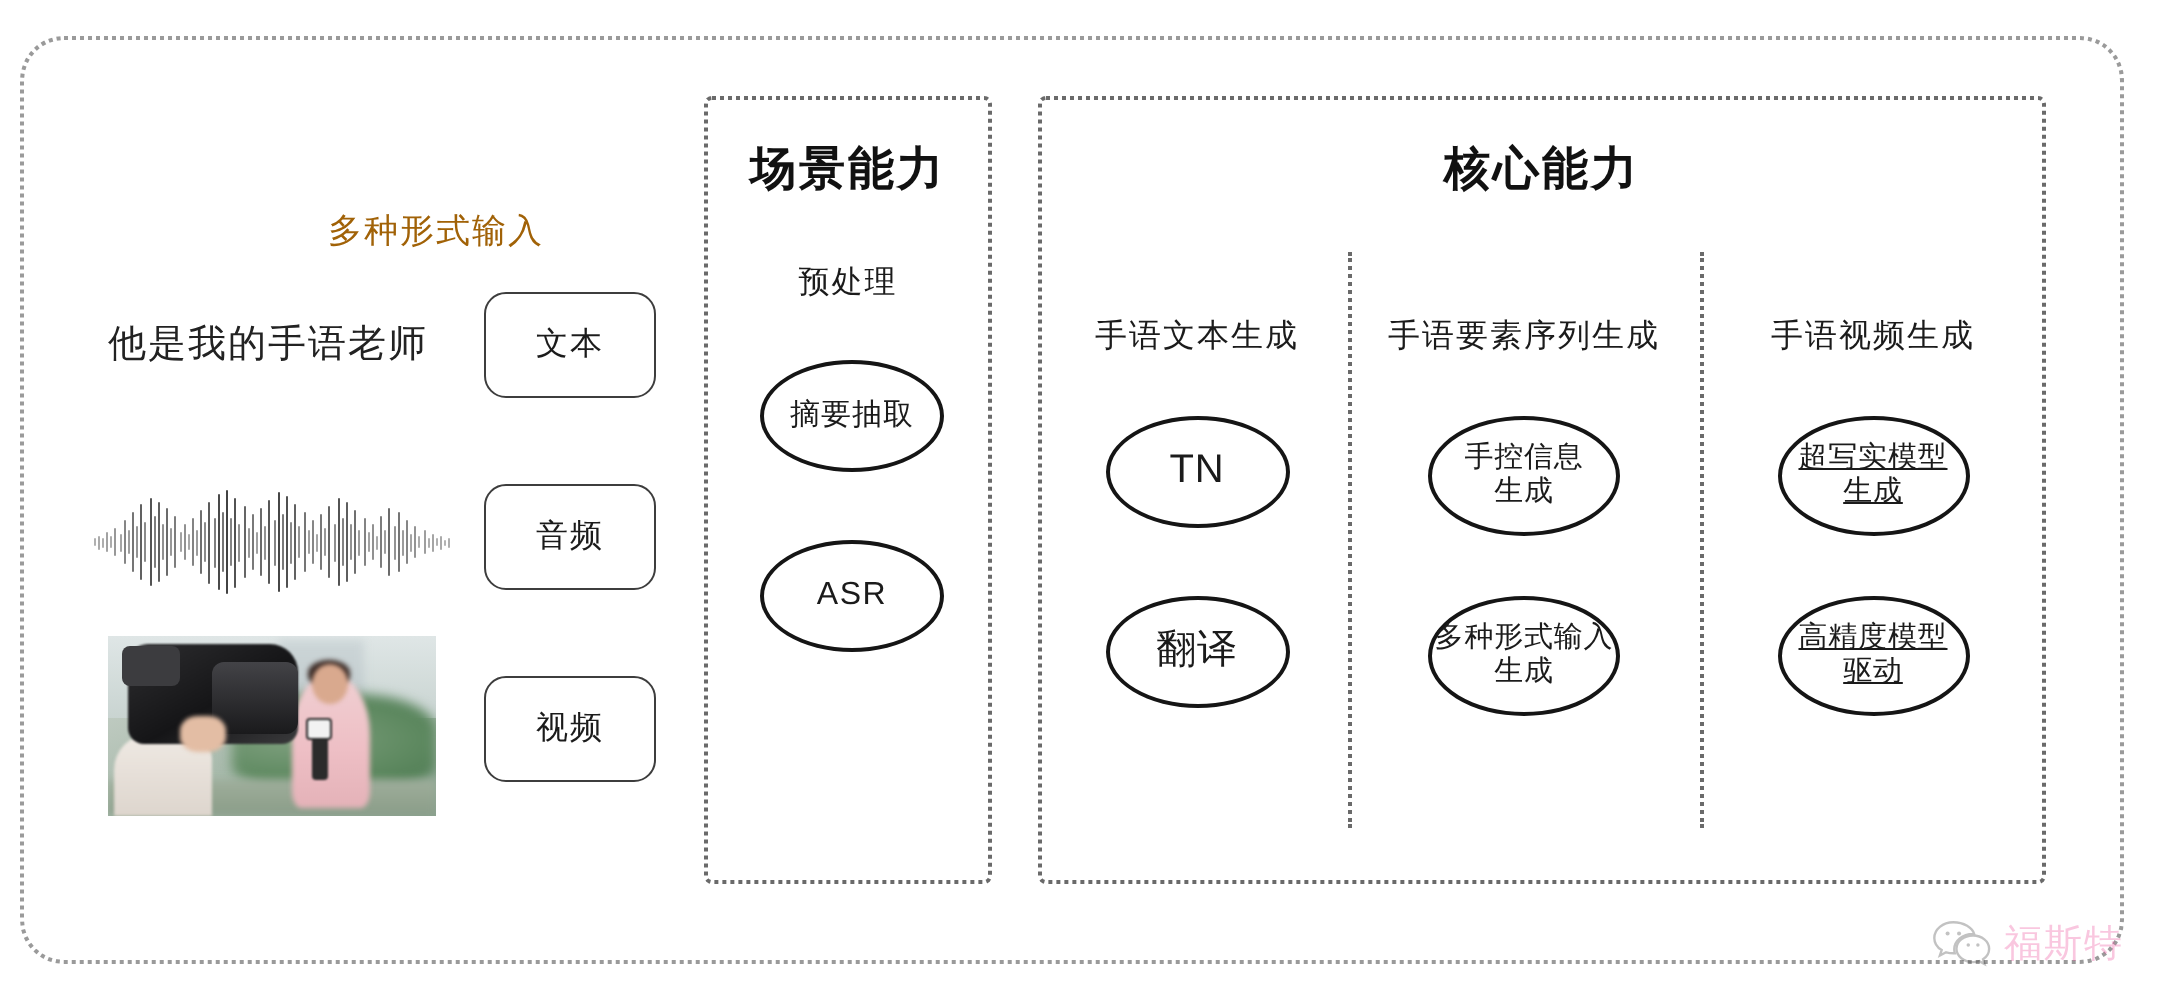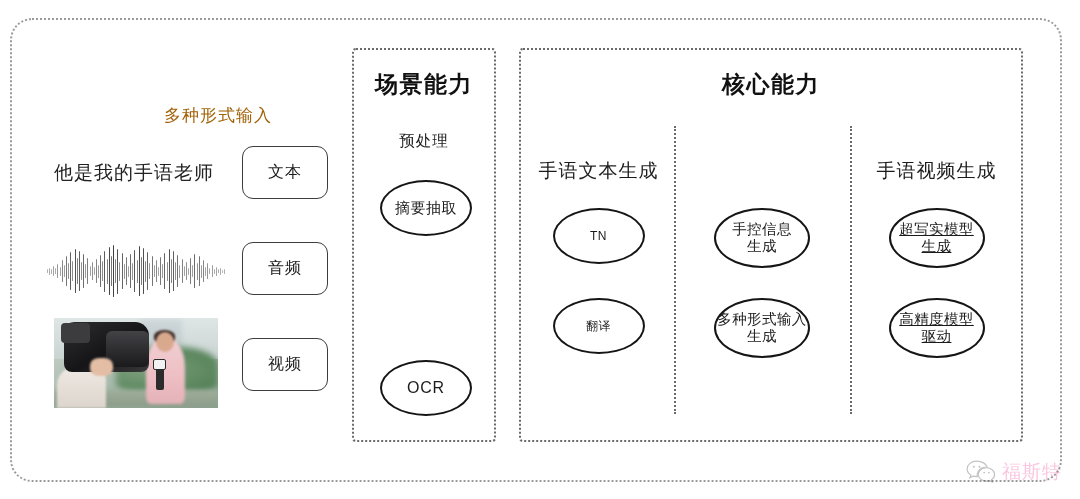--- a/index.html
+++ b/index.html
@@ -298,37 +298,37 @@
     border-left: 2px dotted #6a6a6a;
   }
   .core-divider.d1 { left: 153px; }
   .core-divider.d2 { left: 329px; }
 
   .core-col-label {
     position: absolute;
     left: 0; right: 0;
     top: 108px;
     text-align: center;
-    font-size: 19px;
+    font-size: 16px;
     letter-spacing: 1px;
     color: #1b1b1b;
     white-space: nowrap;
   }
 
   .core-ell {
     position: absolute;
     left: 50%;
     transform: translateX(-50%);
     font-size: 14.5px;
     letter-spacing: 0.4px;
   }
   .core-ell.n1 { top: 158px; }
   .core-ell.n2 { top: 248px; }
 
-  .core-col.c1 .core-ell { width: 92px; height: 56px; font-size: 12px; }
+  .core-col.c1 .core-ell { width: 92px; height: 56px; font-size: 20px; }
   .core-col.c2 .core-ell { width: 96px; height: 60px; }
   .core-col.c3 .core-ell { width: 96px; height: 60px; text-decoration: underline; }
 
   
   .watermark {
     position: absolute;
     right: 18px;
     bottom: 14px;
     display: flex;
     align-items: center;
@@ -475,42 +475,43 @@
   </div>
 
   <div class="panel panel-scene">
     <div class="panel-title">场景能力</div>
 
     <div class="sub-label scene-sub">预处理</div>
 
     <div class="ellipse scene-ell e1">
       <span>摘要抽取</span>
     </div>
-    <div class="ellipse scene-ell e3 latin">
-      <span>OCR</span>
+    <div class="ellipse scene-ell e2 latin">
+      <span>ASR</span>
     </div>
   </div>
 
   <div class="panel panel-core">
     <div class="panel-title">核心能力</div>
 
     <div class="core-divider d1"></div>
     <div class="core-divider d2"></div>
 
     <div class="core-col c1">
       <div class="core-col-label">手语文本生成</div>
       <div class="ellipse core-ell n1">
         <span>TN</span>
       </div>
       <div class="ellipse core-ell n2">
         <span>翻译</span>
       </div>
     </div>
 
     <div class="core-col c2">
+      <div class="core-col-label">手语要素序列生成</div>
       <div class="ellipse core-ell n1">
         <span>手控信息</span>
         <span>生成</span>
       </div>
       <div class="ellipse core-ell n2">
         <span>多种形式输入</span>
         <span>生成</span>
       </div>
     </div>
 

